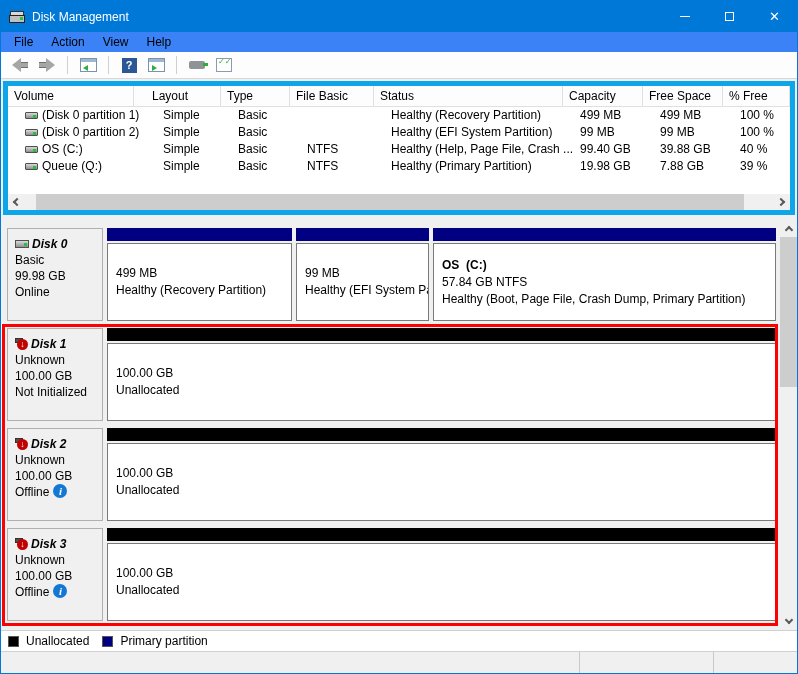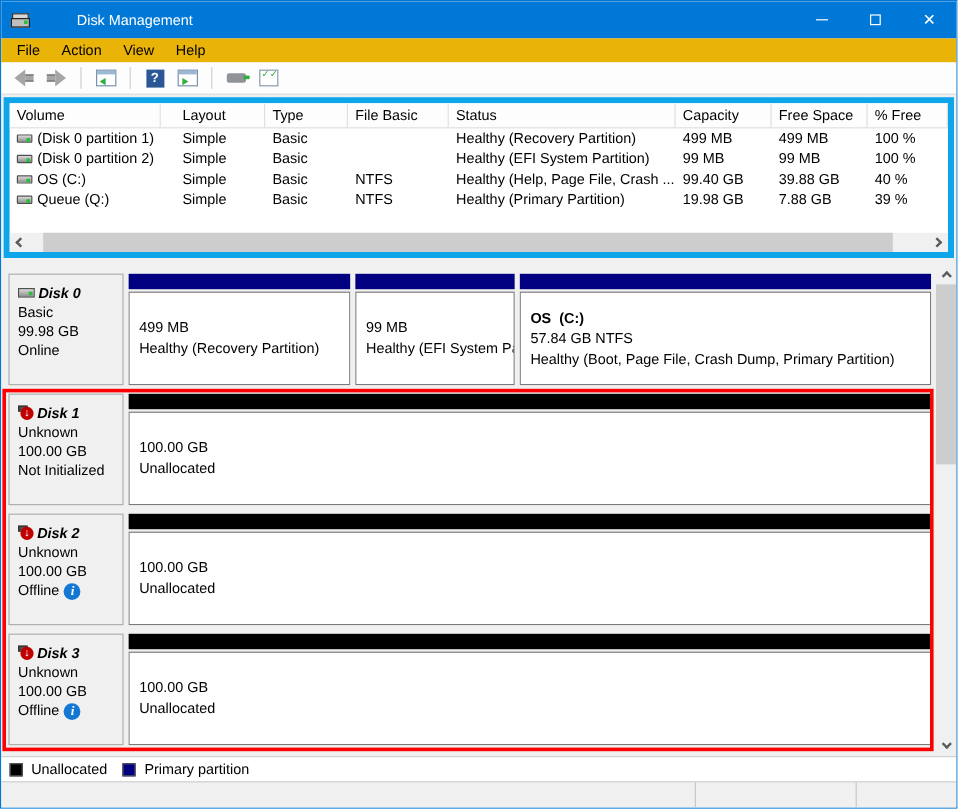--- a/index.html
+++ b/index.html
@@ -12,27 +12,27 @@
     font-size:12px; color:#000;
     position:relative; overflow:hidden;
     background:#f0f0f0;
   }
   
   .titlebar { height:31px; background:#0078d7; color:#fff; display:flex; align-items:center; padding-left:8px; flex:0 0 auto; }
   .title-icon { width:16px; height:12px; position:relative; margin-right:7px; }
   .title-icon .t-top { position:absolute; top:0; left:1px; width:14px; height:5px; background:#d8d8d8; border:1px solid #333; border-bottom:none; }
   .title-icon .t-bot { position:absolute; top:4px; left:0; width:16px; height:8px; background:#bfbfbf; border:1px solid #222; }
   .title-icon .t-dot { position:absolute; top:6px; right:2px; width:3px; height:3px; background:#27c03a; }
-  .title-text { font-size:12px;margin-left:32px; }
+  .title-text { font-size:12px; }
   .win-controls { margin-left:auto; display:flex; height:31px; }
   .win-btn { width:45px; height:31px; display:flex; align-items:center; justify-content:center; color:#fff; font-size:13px; }
   .min-glyph { display:inline-block; width:10px; height:1px; background:#fff; }
   .max-glyph { display:inline-block; width:9px; height:9px; border:1px solid #fff; }
   
-  .menubar { height:20px; background:#eab308; display:flex; align-items:center; padding-left:4px; flex:0 0 auto; }
+  .menubar { height:20px; background:#3b82f6; display:flex; align-items:center; padding-left:4px; flex:0 0 auto; }
   .menu-item { padding:2px 9px; }
   
   .toolbar { height:27px; background:#fdfdfd; border-bottom:1px solid #d7d7d7; display:flex; align-items:center; padding-left:8px; gap:5px; flex:0 0 auto; }
   .tb-sep { width:1px; height:18px; background:#d0d0d0; margin:0 4px; }
   .tb-btn { width:22px; height:22px; display:flex; align-items:center; justify-content:center; }
   .nav-arrow { display:flex; align-items:center; }
   .nav-tail { width:7px; height:6px; background:#a6a6a6; border-top:1px solid #6f6f6f; border-bottom:1px solid #6f6f6f; }
   .nav-tri-l { width:0; height:0; border-top:7px solid transparent; border-bottom:7px solid transparent; border-right:9px solid #a6a6a6; }
   .nav-tri-r { width:0; height:0; border-top:7px solid transparent; border-bottom:7px solid transparent; border-left:9px solid #a6a6a6; }
   .mmc-win { width:17px; height:14px; border:1px solid #7a93ad; background:#fff; position:relative; }
@@ -44,21 +44,21 @@
   .tool-shape::after { content:""; position:absolute; right:-3px; top:2px; width:5px; height:3px; background:#2fae3c; }
   .check-box { width:16px; height:14px; border:1px solid #8a9bb0; background:#fff; color:#2fae3c; font-size:8px; line-height:6px; padding-left:1px; overflow:hidden; }
   
   .table-section { height:136px; padding:2px 2px 0 2px; background:#f0f0f0; flex:0 0 auto; }
   .listview { height:134px; border:5px solid #0ea5e9; background:#fff; display:flex; flex-direction:column; overflow:hidden; }
   .lv-header { display:flex; height:21px; background:#fdfdfd; border-bottom:1px solid #e0e0e0; flex:0 0 auto; }
   .lv-header .cell { border-right:1px solid #e0e0e0; padding:3px 4px 0 6px; white-space:nowrap; overflow:hidden; }
   .lv-row { display:flex; height:17px; align-items:center; flex:0 0 auto; }
   .lv-row .cell { padding-left:6px; white-space:nowrap; overflow:hidden; height:17px; line-height:17px; }
   .c0{width:126px;} .c1{width:75px;margin-left:12px;} .c2{width:69px;} .c3{width:84px;} .c4{width:189px;} .c5{width:80px;} .c6{width:80px;} .c7{flex:1;}
-  .vol-cell { display:flex; align-items:center; gap:4px; }
+  .vol-cell { display:flex; align-items:center; gap:4px;margin-left:11px; }
   .drive-icon { display:inline-block; width:13px; height:7px; background:linear-gradient(#d9d9d9,#8f8f8f); border:1px solid #4f4f4f; border-radius:1px; position:relative; flex:0 0 auto; }
   .drive-icon::after { content:""; position:absolute; right:1px; top:2px; width:3px; height:3px; background:#27c03a; }
   .lv-filler { flex:1; }
   .hscroll { height:16px; background:#f0f0f0; display:flex; align-items:center; flex:0 0 auto; }
   .hs-btn { width:16px; height:16px; display:flex; align-items:center; justify-content:center; }
   .hs-thumb { margin-left:12px; width:708px; height:16px; background:#cdcdcd; }
   .hs-track { flex:1; }
   .chev { width:6px; height:6px; border-left:2px solid #5a5a5a; border-top:2px solid #5a5a5a; }
   .chev.left { transform:rotate(-45deg); margin-left:2px; }
   .chev.right { transform:rotate(135deg); margin-right:2px; }
@@ -70,21 +70,21 @@
   .graph-section { flex:1; background:#f0f0f0; position:relative; display:flex; overflow:hidden; }
   .graph-content { flex:1; padding:8px 4px 0 6px; display:flex; flex-direction:column; gap:7px; overflow:hidden; }
   .disk-row { height:93px; display:flex; gap:4px; flex:0 0 auto; }
   .disk-label { width:96px; flex:0 0 auto; border:1px solid #b0b0b0; background:#f0f0f0; padding:7px 2px 0 7px; line-height:16px; }
   .disk-title { font-weight:bold; display:flex; align-items:center; gap:3px; white-space:nowrap;font-style:italic; }
   .disk-icon { display:inline-block; width:14px; height:8px; background:linear-gradient(#d9d9d9,#8f8f8f); border:1px solid #4f4f4f; position:relative; flex:0 0 auto; }
   .disk-icon::after { content:""; position:absolute; right:1px; top:2px; width:3px; height:3px; background:#27c03a; }
   .err-icon { display:inline-block; width:13px; height:12px; position:relative; flex:0 0 auto; }
   .err-icon .e-drive { position:absolute; left:0; top:0; width:8px; height:5px; background:#5a4a4a; border:1px solid #333; }
   .err-icon .e-circle { position:absolute; left:2px; top:1px; width:11px; height:11px; background:#c00000; border-radius:50%; color:#fff; font-size:9px; font-weight:bold; line-height:11px; text-align:center; }
-  .status-line { display:flex; align-items:flex-end; gap:4px; }
+  .status-line { display:flex; align-items:flex-start; gap:4px; }
   .info-icon { display:inline-block; width:14px; height:14px; background:#1577d4; border-radius:50%; color:#fff; font-family:"Liberation Serif", serif; font-style:italic; font-weight:bold; font-size:11px; line-height:14px; text-align:center; }
   .partitions { flex:1; display:flex; gap:4px; overflow:hidden; }
   .partition { display:flex; flex-direction:column; overflow:hidden; }
   .p-w1 { width:185px; flex:0 0 auto; } .p-w2 { width:133px; flex:0 0 auto; } .p-grow { flex:1; }
   .part-bar { height:13px; flex:0 0 auto; }
   .bar-primary { background:#000080; }
   .bar-unalloc { background:#000000; }
   .part-box { flex:1; margin-top:2px; border:1px solid #7a7a7a; background:#fff; padding-left:8px; display:flex; flex-direction:column; justify-content:center; line-height:17px; overflow:hidden; white-space:nowrap; }
   .part-title { font-weight:bold; white-space:pre; }
   .vscroll { width:17px; flex:0 0 auto; background:#f0f0f0; display:flex; flex-direction:column; align-items:center; }

